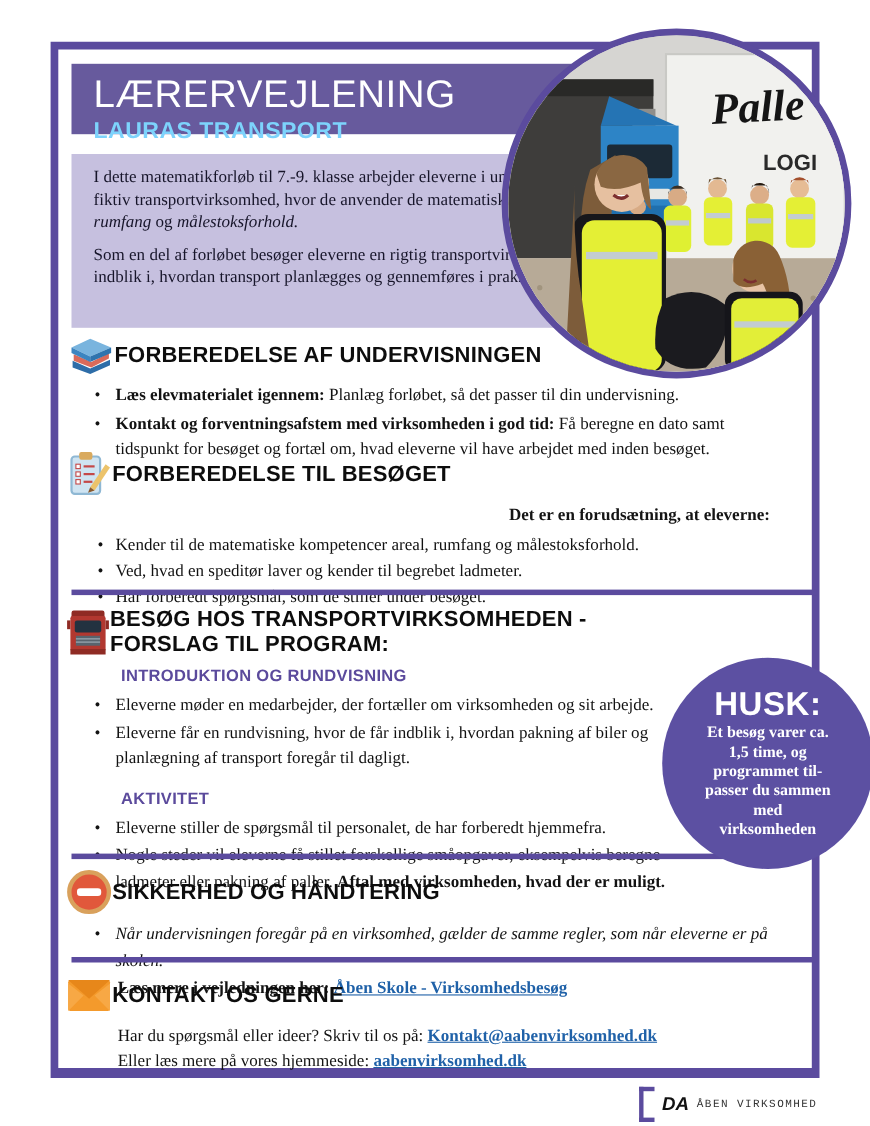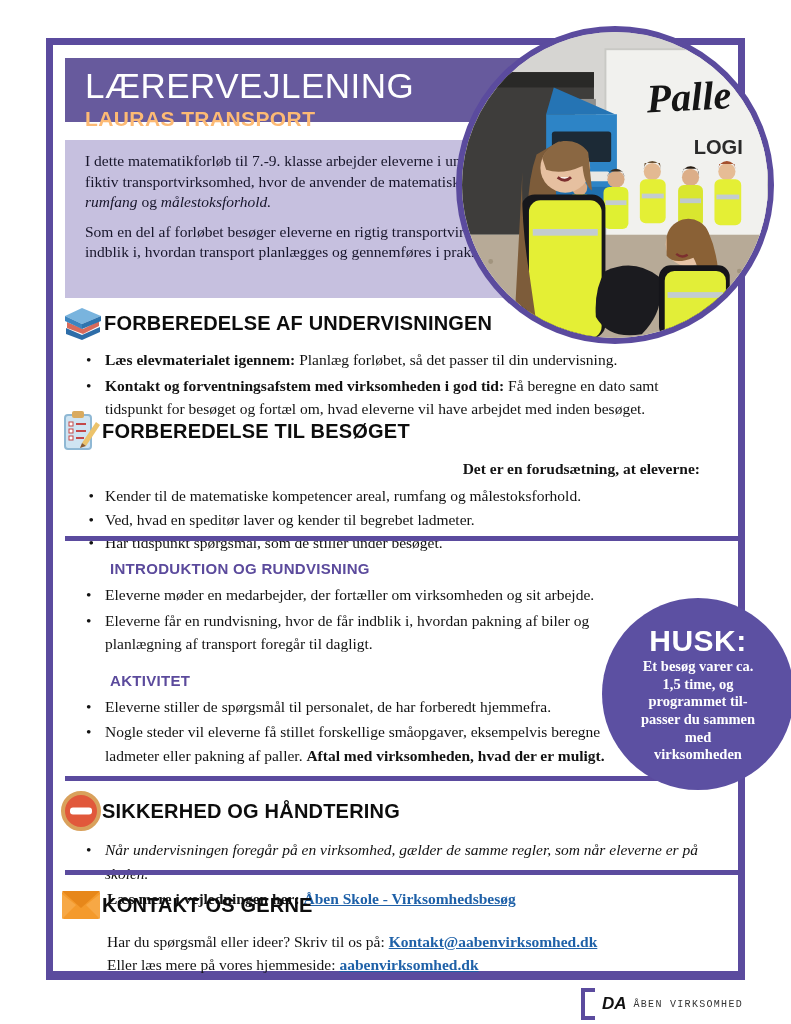--- a/index.html
+++ b/index.html
@@ -17,21 +17,21 @@
   .hdr{
     position:absolute;left:65px;top:58px;width:572px;height:64px;
     background:#675a9d;z-index:2;padding:10px 0 0 20px;box-sizing:border-box;
   }
   .hdr-title{
     font-family:"Liberation Sans",sans-serif;font-size:35px;font-weight:400;
     color:#ffffff;letter-spacing:.5px;line-height:1.05;
   }
   .hdr-sub{
     font-family:"Liberation Sans",sans-serif;font-size:21px;font-weight:700;
-    color:#fdba74;letter-spacing:.4px;margin-top:2px;
+    color:#7dd3fc;letter-spacing:.4px;margin-top:2px;
   }
   
   .panel{
     position:absolute;left:65px;top:140px;width:572px;height:158px;
     background:#c6c0df;z-index:2;padding:11px 16px 0 20px;box-sizing:border-box;
     font-size:15.5px;line-height:1.33;color:#17152a;
   }
   .panel p{margin:0 0 9px 0;}
   
   .photo{
@@ -227,28 +227,44 @@
     <li>
         <span class="dot">•</span>
         <span>Kender til de matematiske kompetencer areal, rumfang og målestoksforhold.</span>
       </li>
     <li>
         <span class="dot">•</span>
         <span>Ved, hvad en speditør laver og kender til begrebet ladmeter.</span>
       </li>
     <li>
         <span class="dot">•</span>
-        <span>Har tidspunkt spørgsmål, som de stiller under besøget.</span>
+        <span>Har forberedt spørgsmål, som de stiller under besøget.</span>
       </li>
   </ul>
 </div>
 
 <div class="divider" style="top:536px;"></div>
 
 <div class="sec" style="top:552px;width:560px;">
+  <div class="sec-head">
+    <span class="sec-icon">
+      <svg width="40" height="46" viewBox="0 0 40 46">
+        <rect x="5" y="3" width="30" height="8" rx="2" fill="#8f2b24"></rect>
+        <rect x="4" y="8" width="32" height="32" rx="2" fill="#b23830"></rect>
+        <rect x="8" y="12" width="24" height="11" rx="2" fill="#233240"></rect>
+        <rect x="9" y="26" width="22" height="9" fill="#58646e"></rect>
+        <rect x="9" y="28" width="22" height="1.5" fill="#8b97a1"></rect>
+        <rect x="9" y="31" width="22" height="1.5" fill="#8b97a1"></rect>
+        <rect x="4" y="38" width="32" height="5" fill="#8f2b24"></rect>
+        <rect x="1" y="12" width="3" height="8" fill="#8f2b24"></rect>
+        <rect x="36" y="12" width="3" height="8" fill="#8f2b24"></rect>
+      </svg>
+    </span>
+    <span class="sec-title">BESØG HOS TRANSPORTVIRKSOMHEDEN - FORSLAG TIL PROGRAM:</span>
+  </div>
   <div class="subhead">INTRODUKTION OG RUNDVISNING</div>
   <ul class="blist">
     <li>
         <span class="dot">•</span>
         <span>Eleverne møder en medarbejder, der fortæller om virksomheden og sit arbejde.</span>
       </li>
     <li>
         <span class="dot">•</span>
         <span>Eleverne får en rundvisning, hvor de får indblik i, hvordan pakning af biler og planlægning af transport foregår til dagligt.</span>
       </li>

